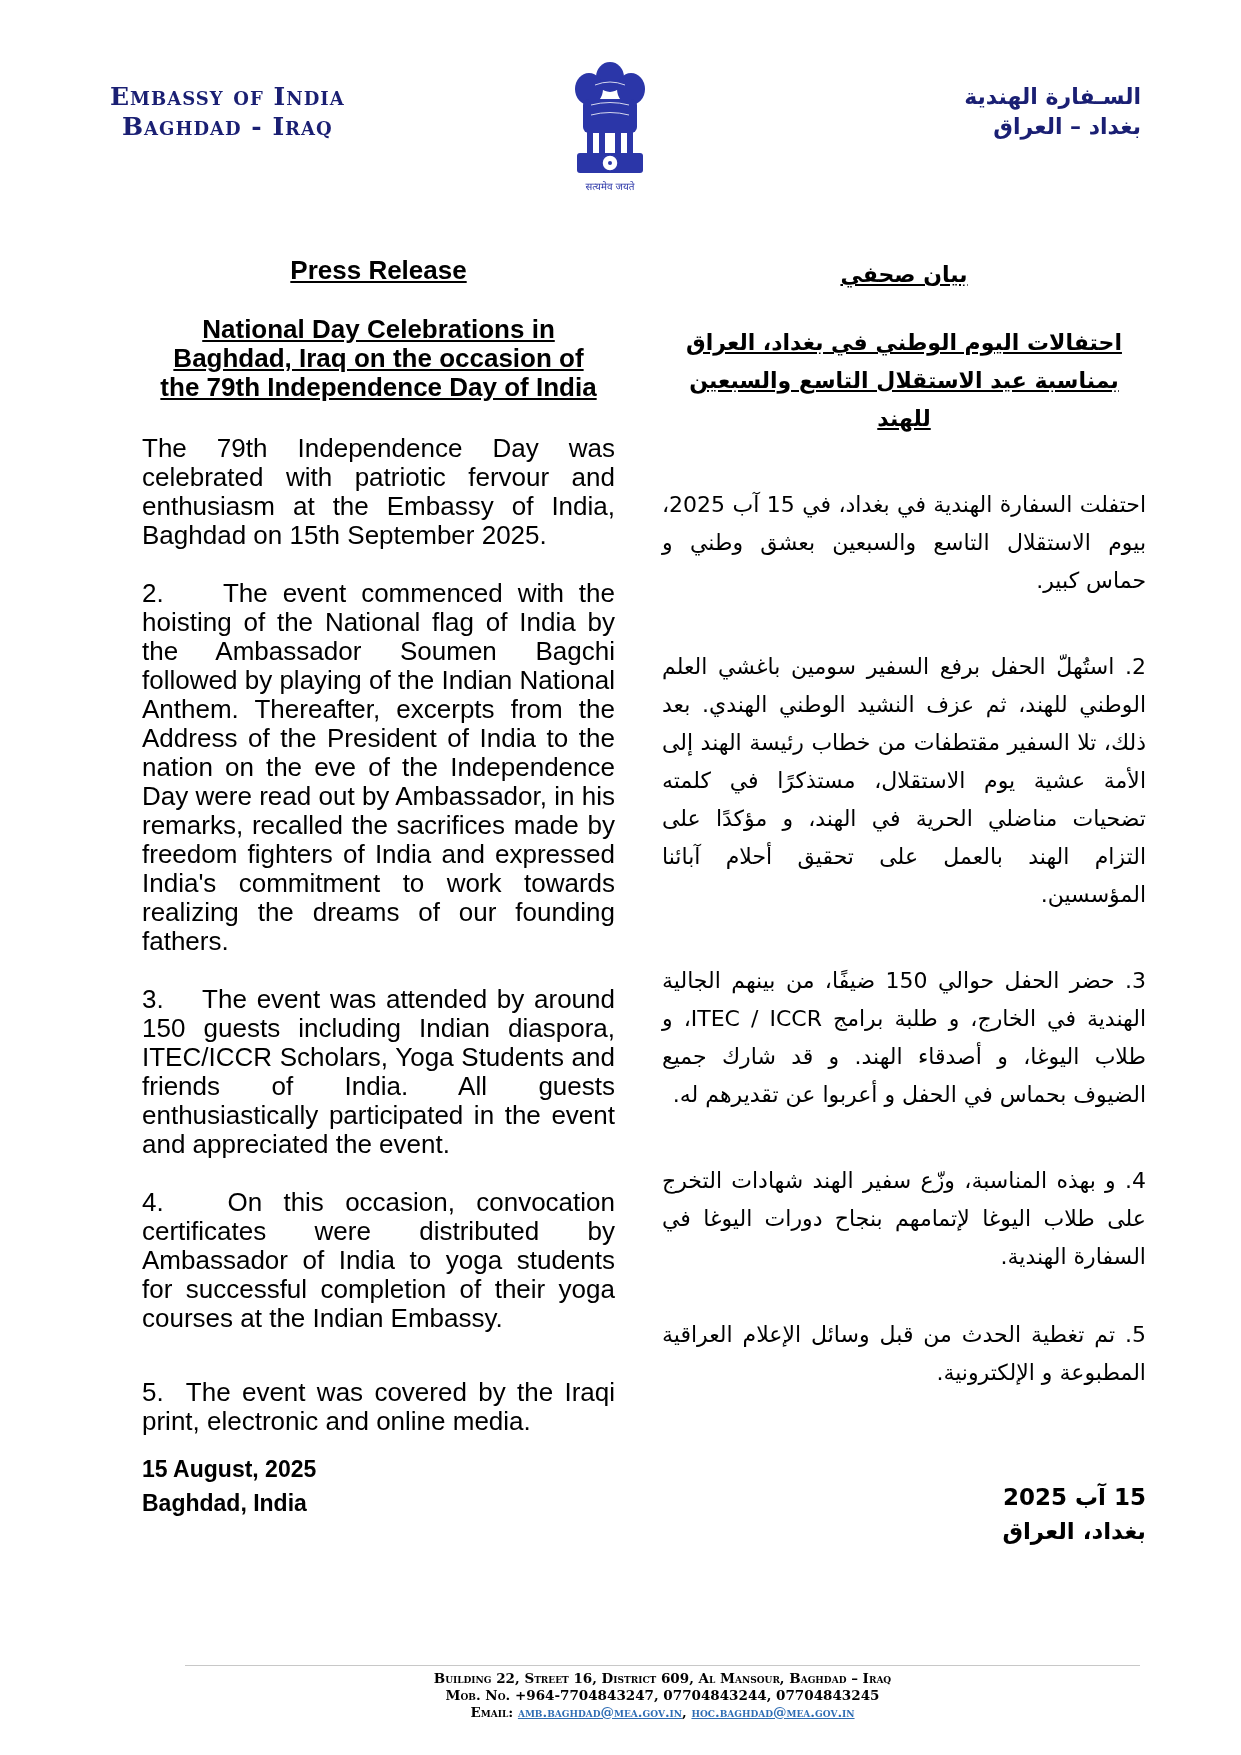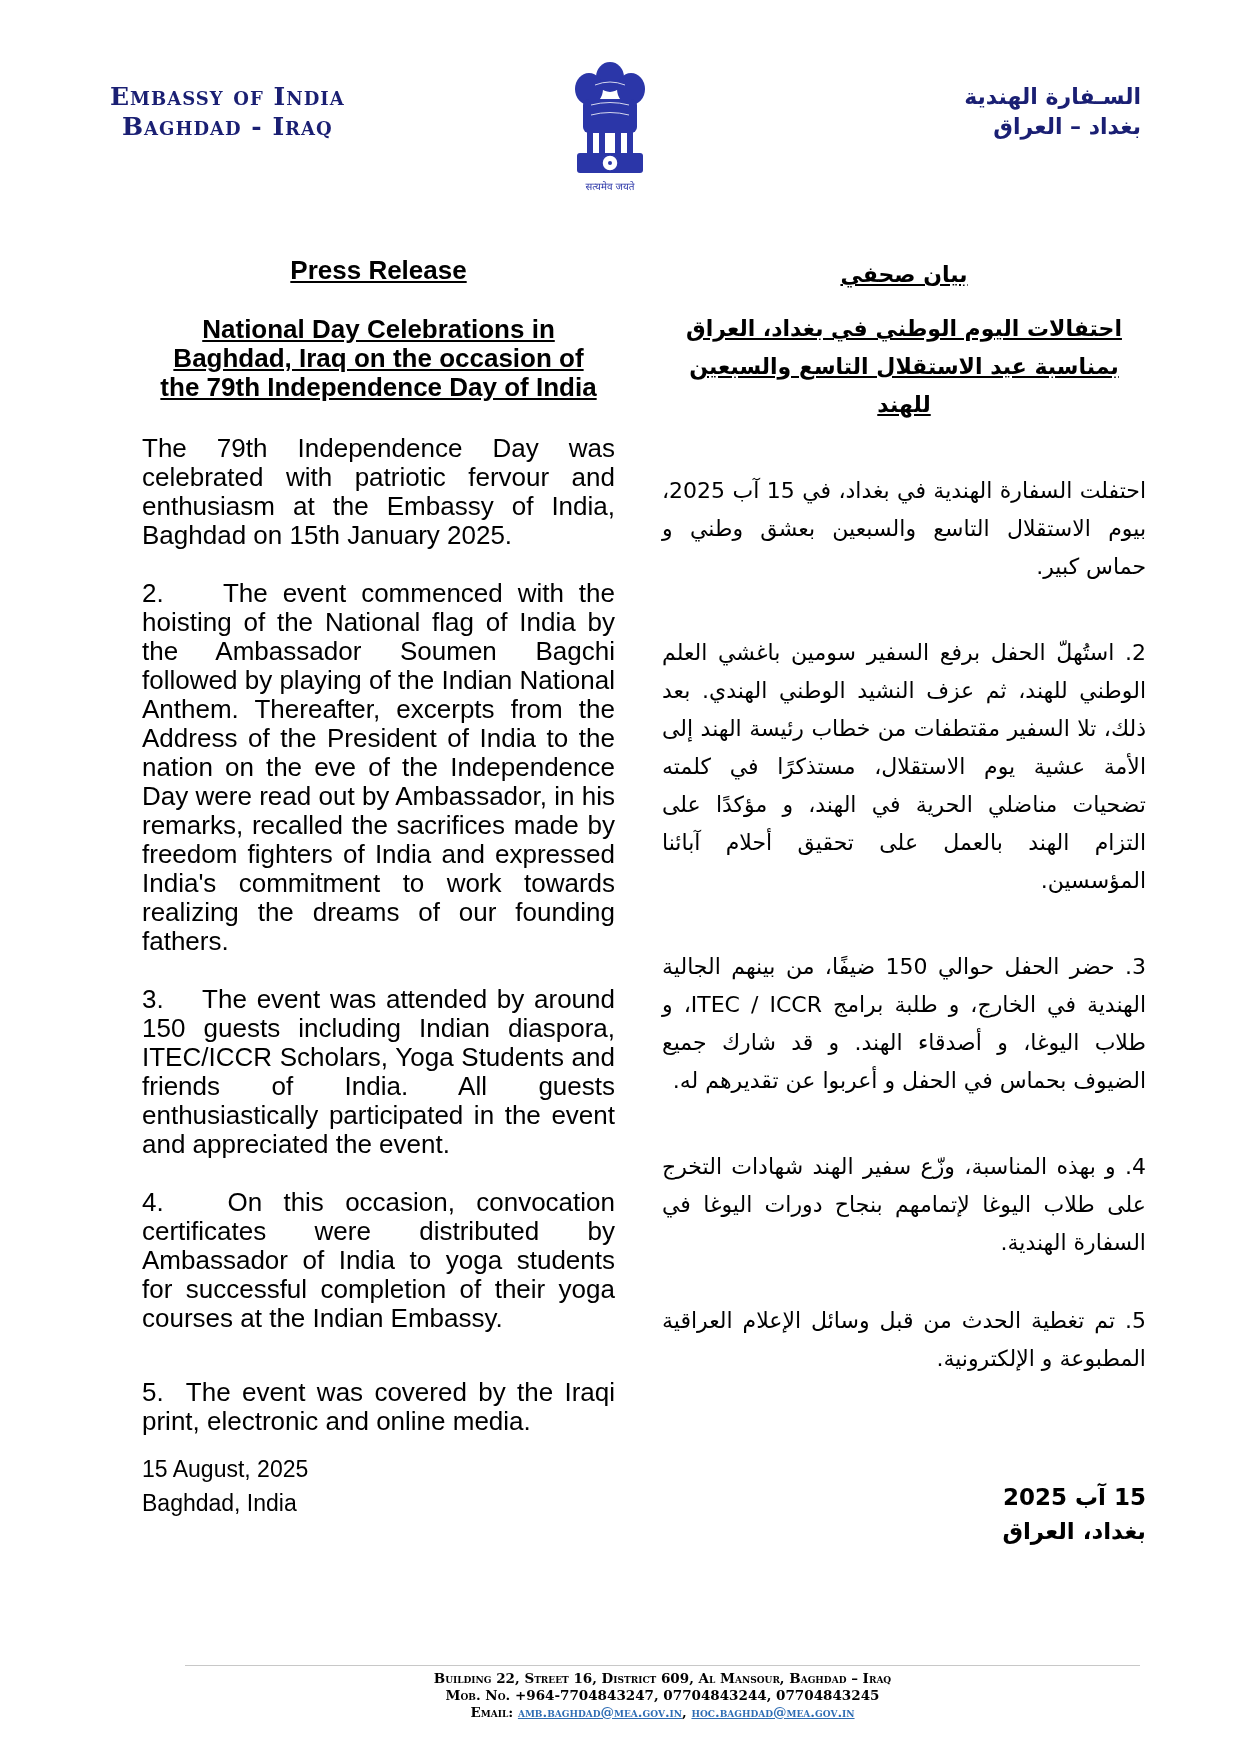--- a/index.html
+++ b/index.html
@@ -10,21 +10,21 @@
   .hdr-ar { right: 100px; top: 82px; font-family: "DejaVu Sans", sans-serif; font-weight: bold; color: #1a1f73;
             font-size: 22px; line-height: 30px; direction: rtl; text-align: right; }
   .emblem { left: 565px; top: 55px; width: 90px; height: 140px; }
   .col-en { left: 142px; width: 473px; font-family: "Liberation Sans", sans-serif; font-size: 26px; line-height: 29px; text-align: justify; }
   .col-ar { left: 662px; width: 484px; font-family: "DejaVu Sans", sans-serif; font-size: 22px; line-height: 38px; direction: rtl; text-align: justify; }
   .title-en { font-weight: bold; text-decoration: underline; text-align: center; }
   .title-ar { font-weight: bold; text-decoration: underline; text-align: center; direction: rtl; }
   p { margin: 0; }
   .para { text-align: justify; text-align-last: left; }
   .para-ar { text-align: justify; text-align-last: right; }
-  .date-en { left: 142px; top: 1452px; font-family: "Liberation Sans", sans-serif; font-weight: normal; font-size: 23px; line-height: 34px; }
+  .date-en { left: 142px; top: 1452px; font-family: "Liberation Sans", sans-serif; font-weight: bold; font-size: 23px; line-height: 34px; }
   .date-ar { right: 95px; top: 1480px; font-family: "DejaVu Sans", sans-serif; font-weight: bold; font-size: 23px; line-height: 34px; direction: rtl; text-align: right; }
   .footer-line { left: 185px; top: 1665px; width: 955px; height: 1px; background: #c8c8c8; }
   .footer { left: 185px; top: 1670px; width: 955px; text-align: center; font-family: "DejaVu Serif", serif; font-weight: bold;
             font-size: 13.5px; line-height: 17px; font-variant: small-caps; }
   .footer a { color: #2e6db4; text-decoration: underline; }
 </style>
 </head>
 <body>
 
 <div class="abs hdr-en">
@@ -57,29 +57,29 @@
 </div>
 
 <div class="abs hdr-ar">
   <div>السـفارة الهندية</div>
   <div>بغداد – العراق</div>
 </div>
 
 <div class="abs col-en" style="top:256px;">
   <div class="title-en" style="margin-bottom:30px;">Press Release</div>
   <div class="title-en" style="margin:0 10px 32px 10px;">National Day Celebrations in Baghdad, Iraq on the occasion of the 79th Independence Day of India</div>
-  <p class="para" style="margin-bottom:29px;">The 79th Independence Day was celebrated with patriotic fervour and enthusiasm at the Embassy of India, Baghdad on 15th January 2025.</p>
+  <p class="para" style="margin-bottom:29px;">The 79th Independence Day was celebrated with patriotic fervour and enthusiasm at the Embassy of India, Baghdad on 15th September 2025.</p>
   <p class="para" style="margin-bottom:29px; white-space:pre-wrap;">2.    The event commenced with the hoisting of the National flag of India by the Ambassador Soumen Bagchi followed by playing of the Indian National Anthem. Thereafter, excerpts from the Address of the President of India to the nation on the eve of the Independence Day were read out by Ambassador, in his remarks, recalled the sacrifices made by freedom fighters of India and expressed India's commitment to work towards realizing the dreams of our founding fathers.</p>
   <p class="para" style="margin-bottom:29px; white-space:pre-wrap;">3.    The event was attended by around 150 guests including Indian diaspora, ITEC/ICCR Scholars, Yoga Students and friends of India. All guests enthusiastically participated in the event and appreciated the event.</p>
   <p class="para" style="margin-bottom:45px; white-space:pre-wrap;">4.   On this occasion, convocation certificates were distributed by Ambassador of India to yoga students for successful completion of their yoga courses at the Indian Embassy.</p>
   <p class="para" style="white-space:pre-wrap;">5.  The event was covered by the Iraqi print, electronic and online media.</p>
 </div>
 
 <div class="abs col-ar" style="top:256px;">
-  <div class="title-ar" style="margin-bottom:16px;">بيان صحفي</div>
+  <div class="title-ar" style="margin-bottom:30px;">بيان صحفي</div>
   <div class="title-ar" style="margin:0 10px 48px 10px; line-height:38px;">احتفالات اليوم الوطني في بغداد، العراق بمناسبة عيد الاستقلال التاسع والسبعين للهند</div>
   <p class="para-ar" style="margin-bottom:48px;">احتفلت السفارة الهندية في بغداد، في 15 آب 2025، بيوم الاستقلال التاسع والسبعين بعشق وطني و حماس كبير.</p>
   <p class="para-ar" style="margin-bottom:48px;">2. استُهلّ الحفل برفع السفير سومين باغشي العلم الوطني للهند، ثم عزف النشيد الوطني الهندي. بعد ذلك، تلا السفير مقتطفات من خطاب رئيسة الهند إلى الأمة عشية يوم الاستقلال، مستذكرًا في كلمته تضحيات مناضلي الحرية في الهند، و مؤكدًا على التزام الهند بالعمل على تحقيق أحلام آبائنا المؤسسين.</p>
   <p class="para-ar" style="margin-bottom:48px;">3. حضر الحفل حوالي 150 ضيفًا، من بينهم الجالية الهندية في الخارج، و طلبة برامج ITEC / ICCR، و طلاب اليوغا، و أصدقاء الهند. و قد شارك جميع الضيوف بحماس في الحفل و أعربوا عن تقديرهم له.</p>
   <p class="para-ar" style="margin-bottom:40px;">4. و بهذه المناسبة، وزّع سفير الهند شهادات التخرج على طلاب اليوغا لإتمامهم بنجاح دورات اليوغا في السفارة الهندية.</p>
   <p class="para-ar">5. تم تغطية الحدث من قبل وسائل الإعلام العراقية المطبوعة و الإلكترونية.</p>
 </div>
 
 <div class="abs date-en">
   <div>15 August, 2025</div>

